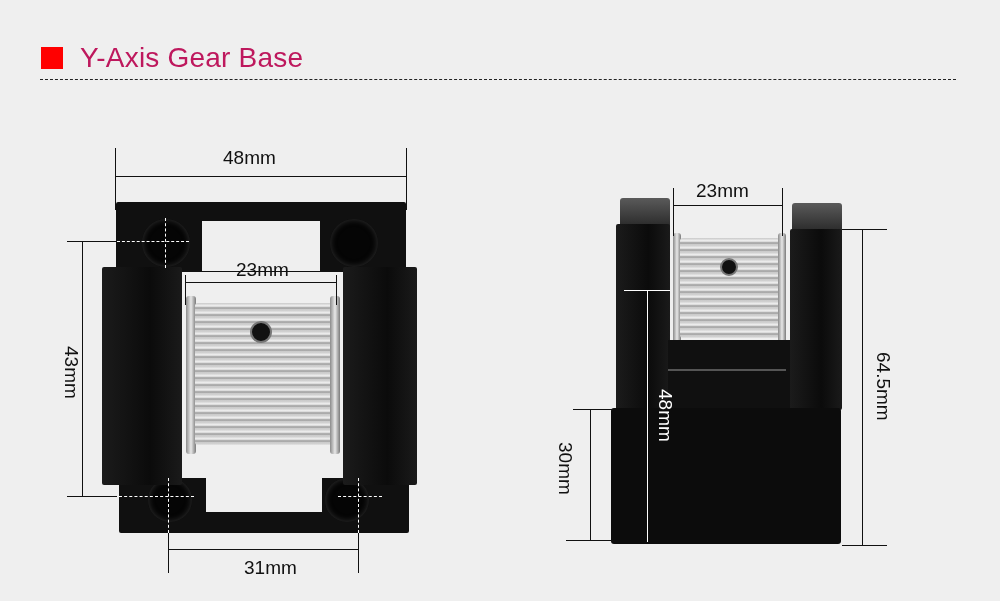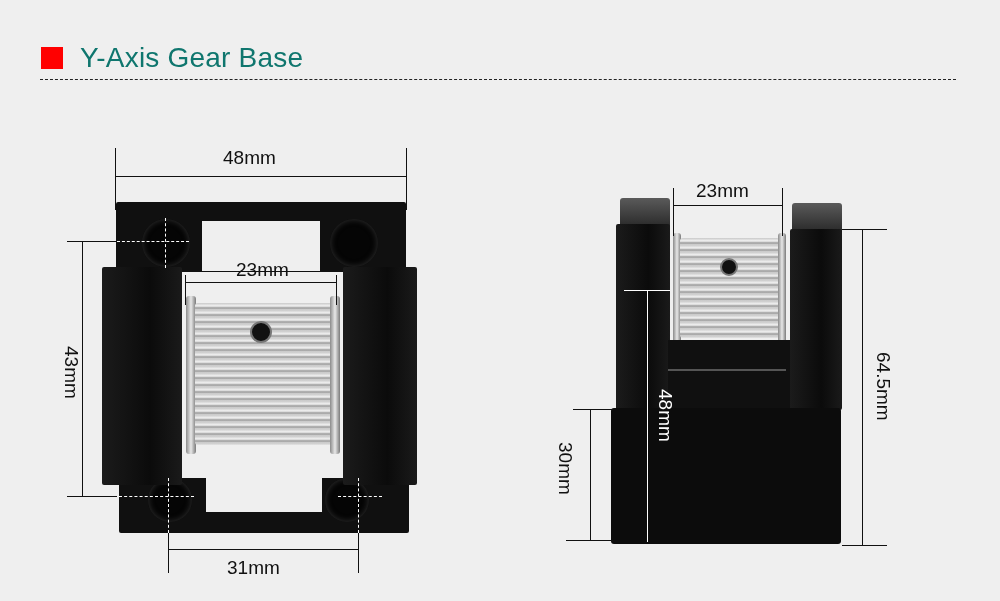--- a/index.html
+++ b/index.html
@@ -2,21 +2,21 @@
 <html><head>
 <meta charset="utf-8">
 <style>
   html, body { margin: 0; padding: 0; }
   body {
     width: 1000px; height: 601px; background: #efefef; position: relative; overflow: hidden;
     font-family: "Liberation Sans", "DejaVu Sans", sans-serif; color: #111;
   }
   .abs { position: absolute; }
   .title-square { left: 41px; top: 47px; width: 22px; height: 22px; background: #ff0000; }
-  .title-text { left: 80px; top: 40px; font-size: 28px; line-height: 36px; color: #0f766e; letter-spacing: 0.2px; }
+  .title-text { left: 80px; top: 40px; font-size: 28px; line-height: 36px; color: #be185d; letter-spacing: 0.2px; }
   .title-rule { left: 40px; top: 79px; width: 916px; height: 0; border-top: 1.5px dashed #222; }
 
   .dim-label { font-size: 19px; line-height: 22px; color: #111; white-space: nowrap; }
   .dim-label.white { color: #fff; }
   .vert { transform: rotate(90deg); transform-origin: left top; }
 
   .line { background: #111; }
   .line.white { background: #fff; }
   .dash-h { border-top: 1.2px dashed #fff; height: 0; }
   .dash-v { border-left: 1.2px dashed #fff; width: 0; }
@@ -78,21 +78,21 @@
   <div class="abs dash-h" style="left:117px;top:241px;width:72px;"></div>
   <div class="abs dash-v" style="left:165px;top:218px;height:50px;"></div>
   <div class="abs dash-h" style="left:119px;top:496px;width:75px;"></div>
   <div class="abs dash-h" style="left:338px;top:496px;width:44px;"></div>
 
   <div class="abs dash-v" style="left:168px;top:478px;height:55px;"></div>
   <div class="abs dash-v" style="left:358px;top:478px;height:55px;"></div>
   <div class="abs line" style="left:168px;top:533px;width:1px;height:40px;"></div>
   <div class="abs line" style="left:358px;top:533px;width:1px;height:40px;"></div>
   <div class="abs line" style="left:168px;top:549px;width:191px;height:1px;"></div>
-  <div class="abs dim-label" style="left:227px;top:557px;">31mm</div>
+  <div class="abs dim-label" style="left:244px;top:557px;">31mm</div>
 </div>
 
 <div>
 
   <div class="abs block-top" style="left:620px;top:198px;width:50px;height:28px;"></div>
   <div class="abs block" style="left:616px;top:224px;width:54px;height:186px;"></div>
   <div class="abs block-top" style="left:792px;top:203px;width:50px;height:28px;"></div>
   <div class="abs block" style="left:790px;top:229px;width:52px;height:181px;"></div>
 
   <div class="abs flange" style="left:673px;top:233px;width:8px;height:110px;"></div>

